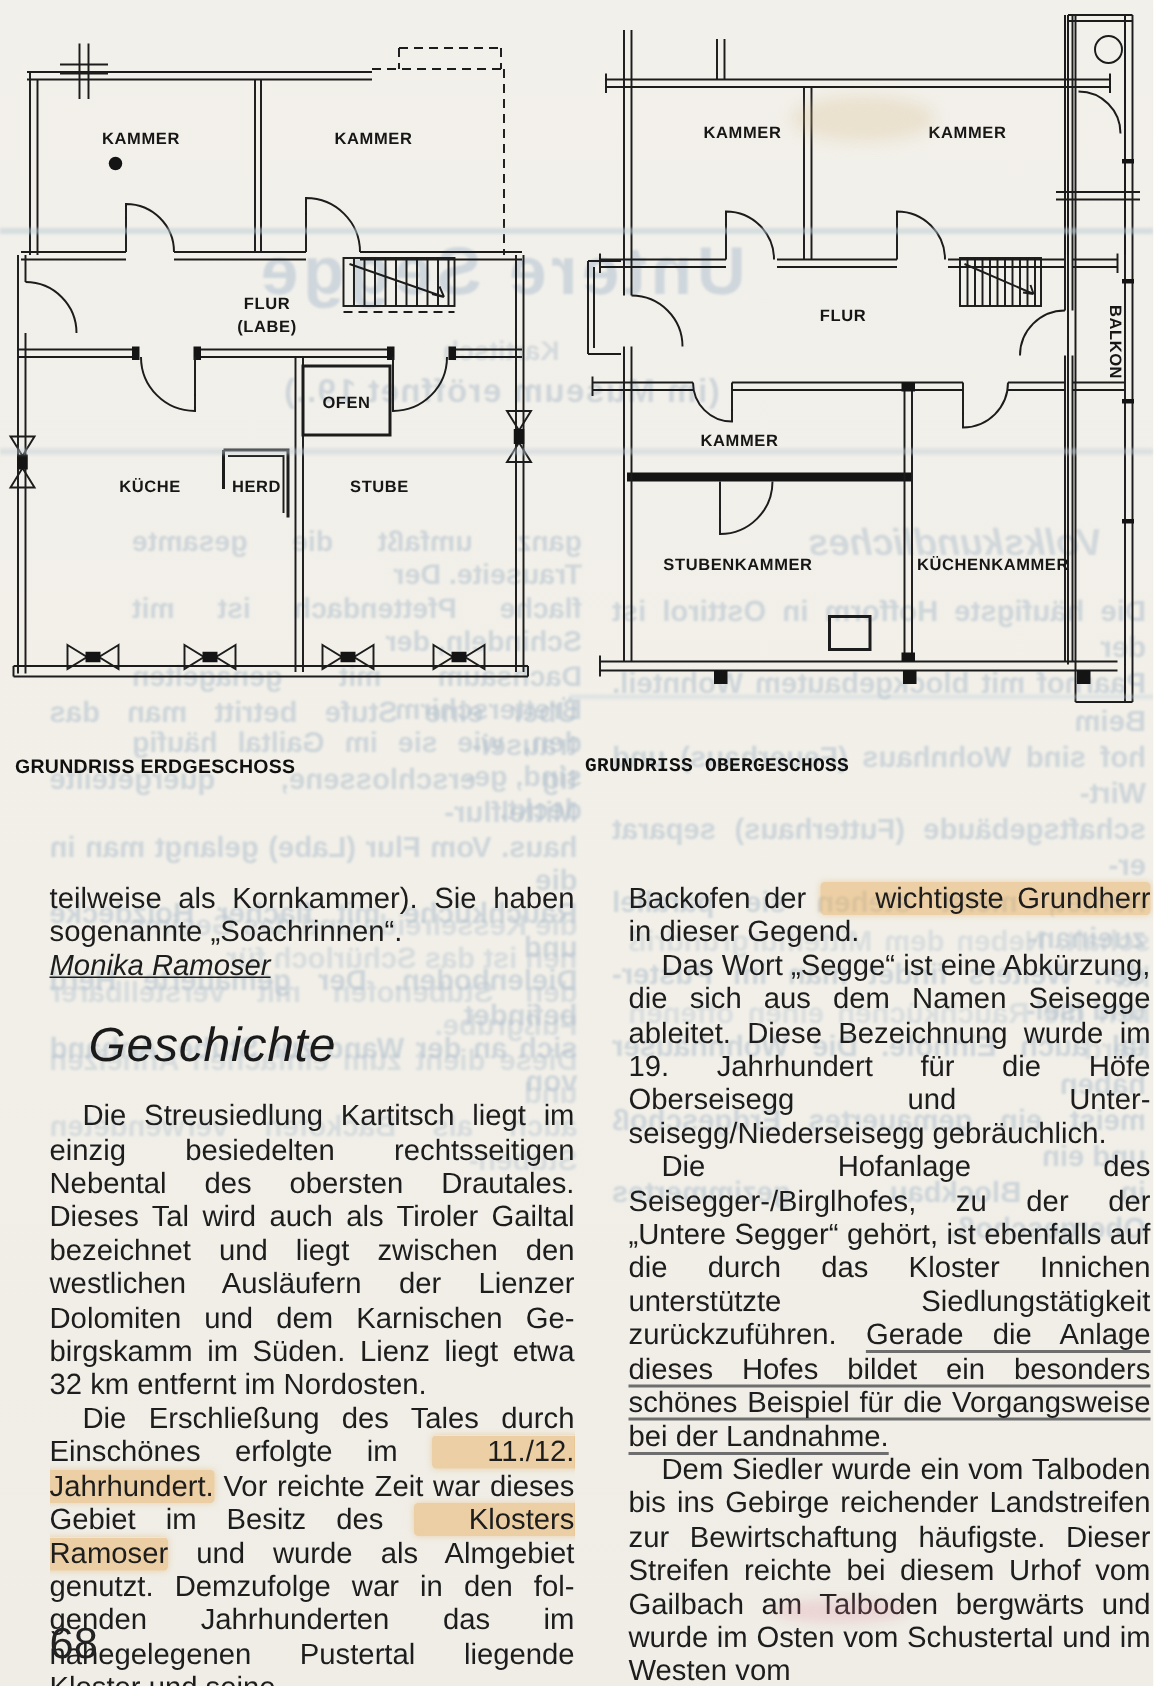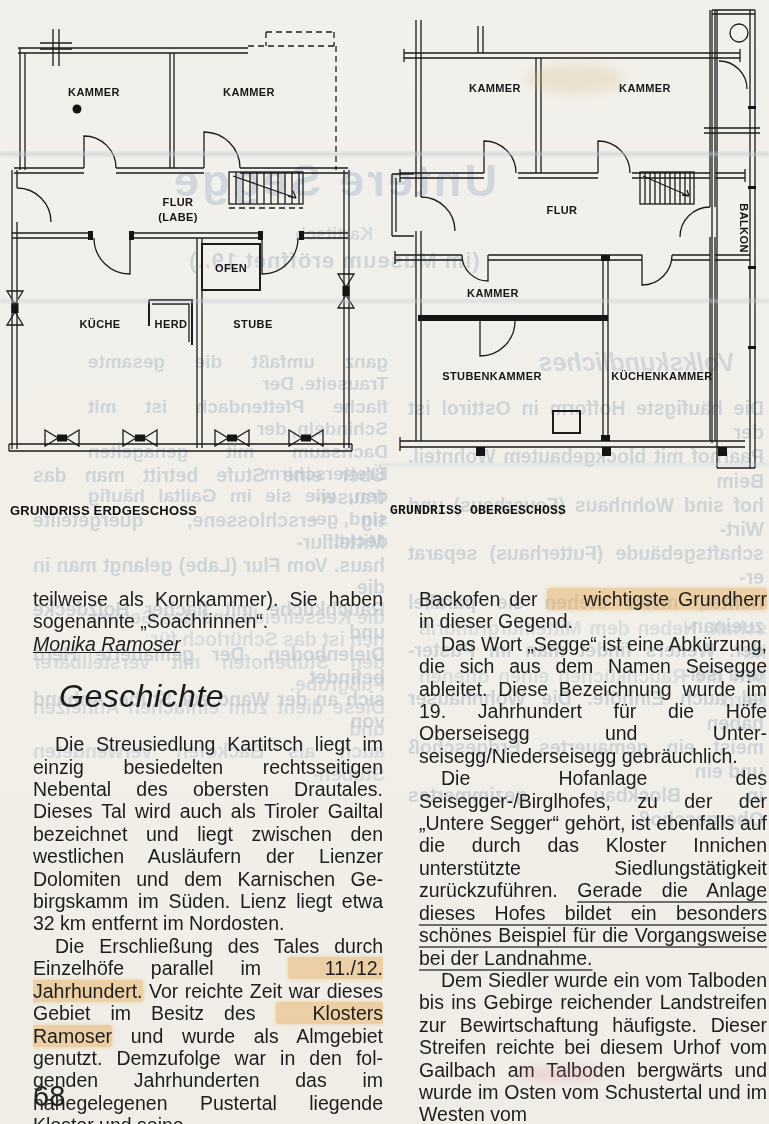--- a/index.html
+++ b/index.html
@@ -220,21 +220,21 @@
     <text class="plbl" x="274" y="374">KÜCHENKAMMER</text>
     <text class="plbl" transform="translate(352,222) rotate(90)">BALKON</text>
   </svg>
   <div class="caption" id="cap-ober">GRUNDRISS OBERGESCHOSS</div>
 
   <div class="col" id="col-left">
     <p><span>teilweise als Kornkammer). Sie haben so­genannte „Soachrinnen“.</span></p>
     <p class="author">Monika Ramoser</p>
     <div class="heading">Geschichte</div>
     <p class="ind"><span>Die Streusiedlung Kartitsch liegt im ein­zig besiedelten rechtsseitigen Nebental des obersten Drautales. Dieses Tal wird auch als Tiroler Gailtal bezeichnet und liegt zwischen den westlichen Ausläufern der Li­enzer Dolomiten und dem Karnischen Ge­birgskamm im Süden. Lienz liegt etwa 32 km entfernt im Nordosten.</span></p>
-    <p class="ind"><span>Die Erschließung des Tales durch Ein­zelhöfe parallel im </span><span class="hl">11./12. Jahrhundert.</span><span> Vor reichte Zeit war dieses Gebiet im Besitz des </span><span class="hl">Klosters Ramoser</span><span> und wurde als Alm­gebiet genutzt. Demzufolge war in den fol­genden Jahrhunderten das im nahegelege­nen Pustertal liegende Kloster und seine</span></p>
+    <p class="ind"><span>Die Erschließung des Tales durch Ein­schönes erfolgte im </span><span class="hl">11./12. Jahrhundert.</span><span> Vor reichte Zeit war dieses Gebiet im Besitz des </span><span class="hl">Klosters Ramoser</span><span> und wurde als Alm­gebiet genutzt. Demzufolge war in den fol­genden Jahrhunderten das im nahegelege­nen Pustertal liegende Kloster und seine</span></p>
   </div>
 
   <div class="col" id="col-right">
     <p><span>Backofen der </span><span class="hl">wichtigste Grundherr</span><span> in dieser Gegend.</span></p>
     <p class="ind"><span>Das Wort „Segge“ ist eine Abkürzung, die sich aus dem Namen Seisegge ableitet. Diese Bezeichnung wurde im 19. Jahrhun­dert für die Höfe Oberseisegg und Unter­seisegg/Niederseisegg gebräuchlich.</span></p>
     <p class="ind"><span>Die Hofanlage des Seisegger-/Birglho­fes, zu der der „Untere Segger“ gehört, ist ebenfalls auf die durch das Kloster Inni­chen unterstützte Siedlungstätigkeit zurückzuführen. </span><span class="ul">Gerade die Anlage dieses Hofes bildet ein besonders schönes Bei­spiel für die Vorgangsweise bei der Land­nahme.</span></p>
     <p class="ind"><span>Dem Siedler wurde ein vom Talboden bis ins Gebirge reichender Landstreifen zur Bewirtschaftung häufigste. Dieser Strei­fen reichte bei diesem Urhof vom Gailbach am Talboden bergwärts und wurde im Osten vom Schustertal und im Westen vom</span></p>
   </div>
 
   <div class="pagenum">68</div>

